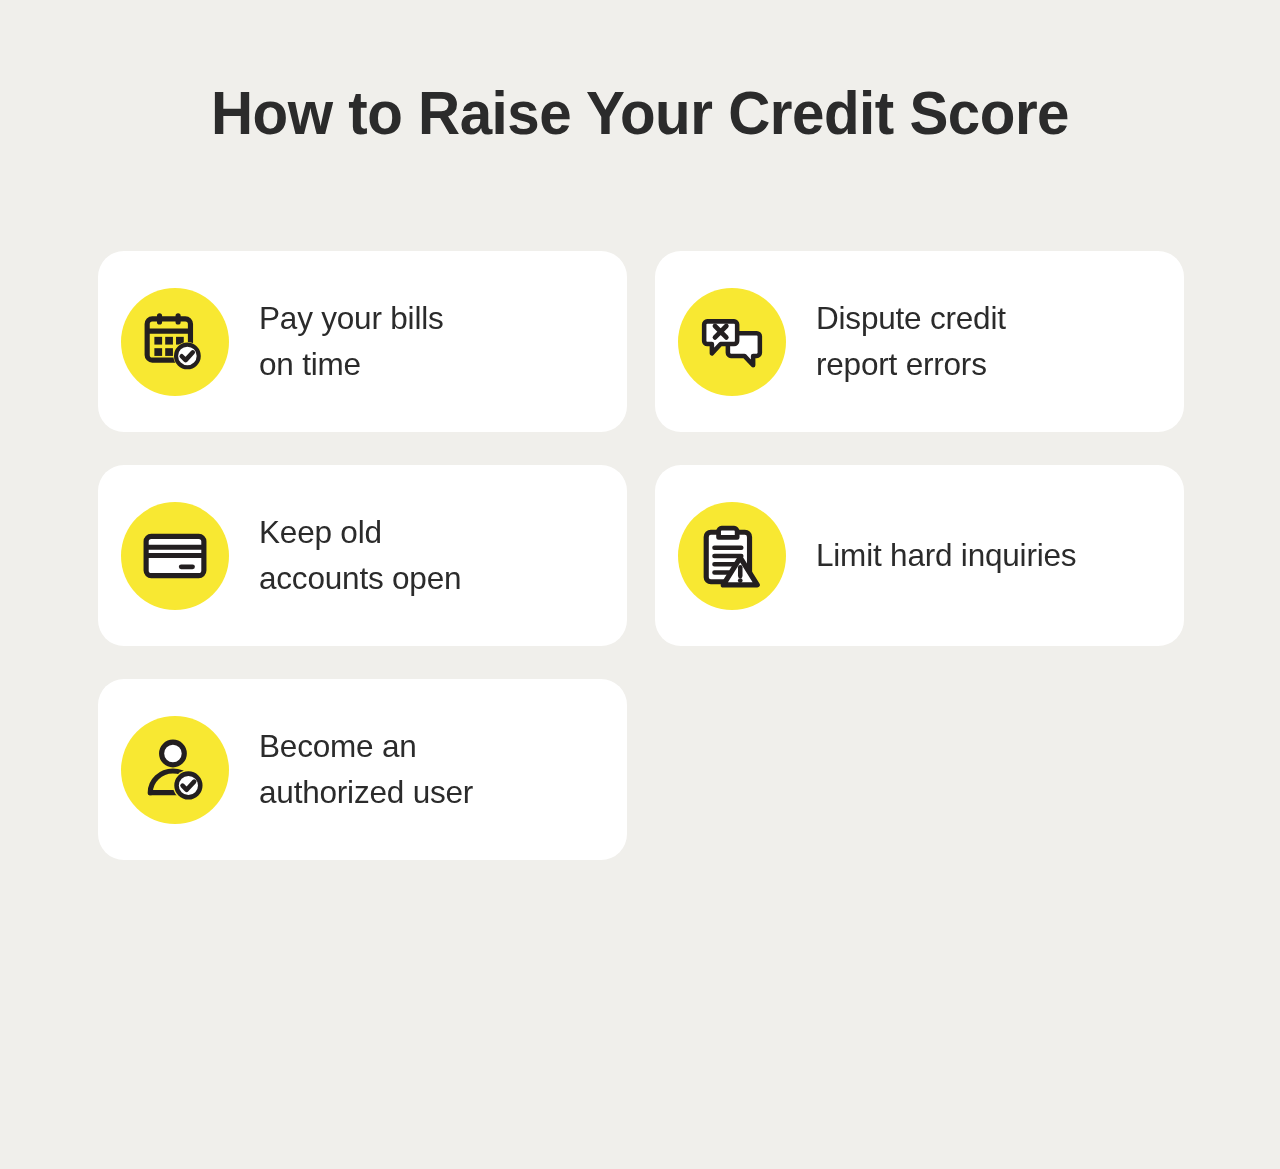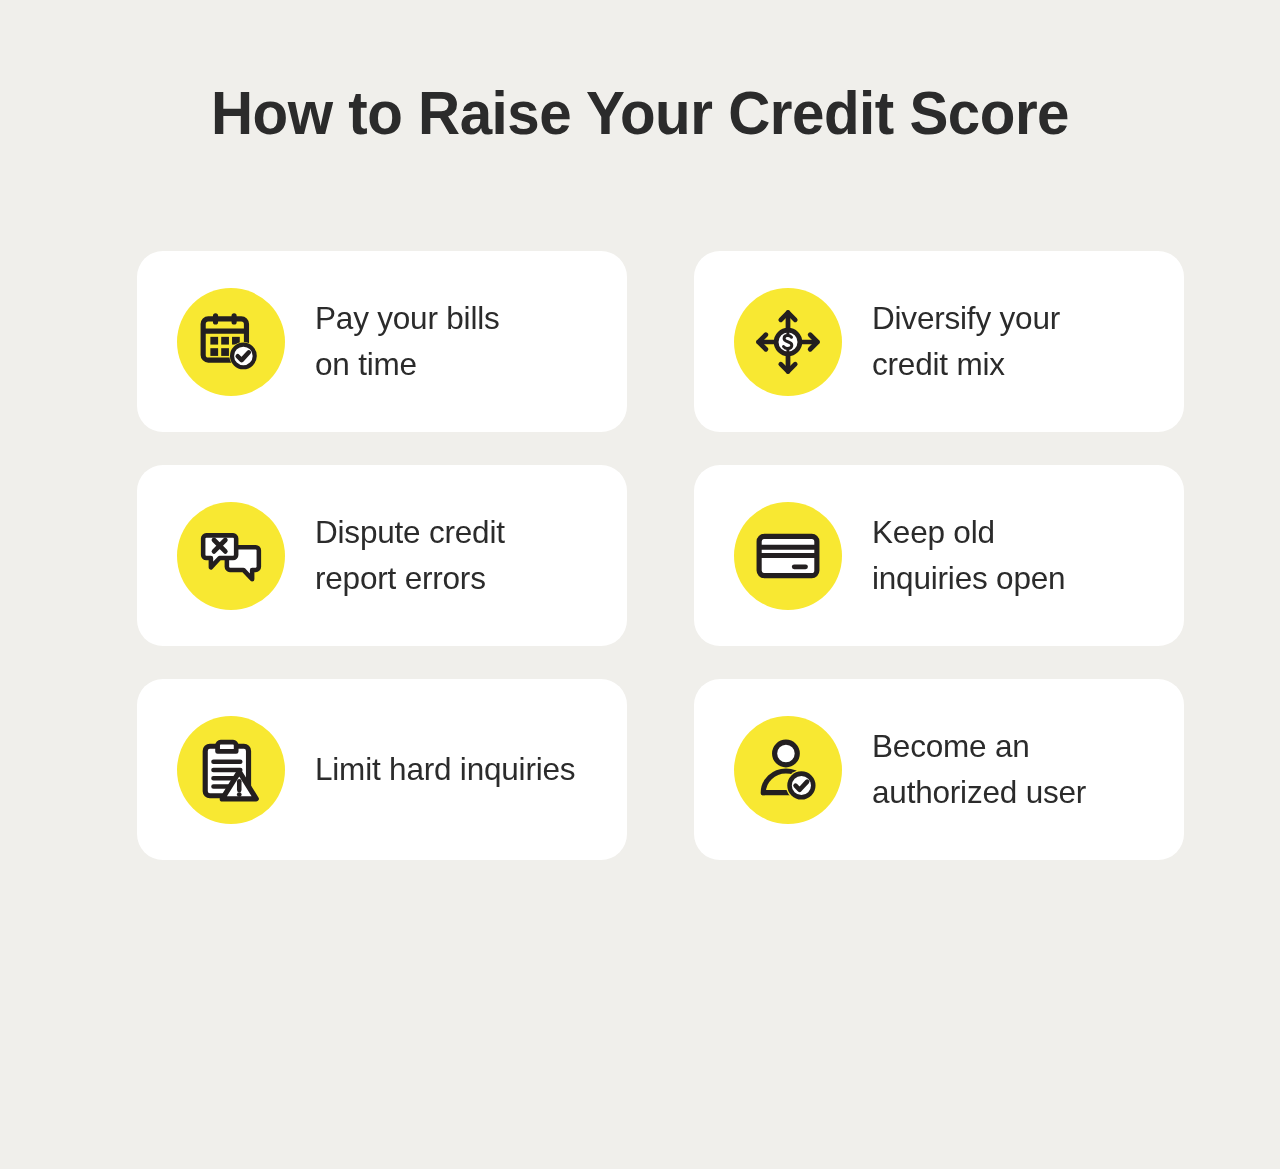--- a/index.html
+++ b/index.html
@@ -49,22 +49,21 @@
     grid-row-gap: 33px;
   }
 
   .card {
     background: #FFFFFF;
     border-radius: 26px;
     height: 181px;
     display: flex;
     align-items: center;
     box-sizing: border-box;
-    padding-left: 40px;
-    margin-left: 39px;
+    padding-left: 23px;
   }
 
   .icon-badge {
     width: 108px;
     height: 108px;
     min-width: 108px;
     border-radius: 50%;
     background: #F8E832;
     display: flex;
     align-items: center;
@@ -110,36 +109,20 @@
           <rect x="22.5" y="38" width="7.5" height="7.5" fill="#231F20"></rect>
           <circle cx="44" cy="45.5" r="13.5" fill="#F8E832"></circle>
           <circle cx="44" cy="45.5" r="11" fill="#FFFFFF" stroke="#231F20" stroke-width="4"></circle>
           <path d="M38.5 45.8l3.8 3.8 7-7.6" stroke="#231F20" stroke-width="4.4" stroke-linecap="round" stroke-linejoin="round"></path>
         </svg>
       </div>
       <div class="card-label">Pay your bills
 on time</div>
     </div>
 
-    <div class="card">
-      <div class="icon-badge">
-        <svg viewBox="0 0 64 64" fill="none" xmlns="http://www.w3.org/2000/svg">
-          <path d="M32 3.5v16.5M32 44v16.5M3.5 32h16.5M44 32h16.5" stroke="#231F20" stroke-width="4.6" stroke-linecap="round"></path>
-          <path d="M25 10.5L32 3.5l7 7" stroke="#231F20" stroke-width="4.6" stroke-linecap="round" stroke-linejoin="round"></path>
-          <path d="M25 53.5l7 7 7-7" stroke="#231F20" stroke-width="4.6" stroke-linecap="round" stroke-linejoin="round"></path>
-          <path d="M10.5 25l-7 7 7 7" stroke="#231F20" stroke-width="4.6" stroke-linecap="round" stroke-linejoin="round"></path>
-          <path d="M53.5 25l7 7-7 7" stroke="#231F20" stroke-width="4.6" stroke-linecap="round" stroke-linejoin="round"></path>
-          <circle cx="32" cy="32" r="11.5" fill="#FFFFFF" stroke="#231F20" stroke-width="4.6"></circle>
-          <path d="M35.4 27.4c-1-1.2-2.2-1.7-3.6-1.7-2.1 0-3.6 1.1-3.6 2.9 0 1.8 1.5 2.5 3.6 3.1 2.3.7 3.9 1.4 3.9 3.4 0 2-1.7 3.2-3.9 3.2-1.7 0-3.1-.6-4.1-1.9" stroke="#231F20" stroke-width="2.9" stroke-linecap="round" stroke-linejoin="round"></path>
-          <path d="M31.9 23.3v2.3M31.9 38.4v2.3" stroke="#231F20" stroke-width="2.9" stroke-linecap="round"></path>
-        </svg>
-      </div>
-      <div class="card-label">Diversify your
-credit mix</div>
-    </div>
 
     <div class="card">
       <div class="icon-badge">
         <svg viewBox="0 0 64 64" fill="none" xmlns="http://www.w3.org/2000/svg">
           <path d="M31 23.5h25a3 3 0 013 3v16a3 3 0 01-3 3h-3.5v9l-8.5-9H31a3 3 0 01-3-3v-16a3 3 0 013-3z" fill="#FFFFFF" stroke="#231F20" stroke-width="4.4" stroke-linejoin="round"></path>
           <path d="M8 12h26a3 3 0 013 3v16a3 3 0 01-3 3H21l-8.5 9v-9H8a3 3 0 01-3-3V15a3 3 0 013-3z" fill="#FFFFFF" stroke="#231F20" stroke-width="4.4" stroke-linejoin="round"></path>
           <path d="M15.5 16.5l11 11M26.5 16.5l-11 11" stroke="#231F20" stroke-width="4.6" stroke-linecap="round"></path>
         </svg>
       </div>
       <div class="card-label">Dispute credit
@@ -149,21 +132,21 @@
 
     <div class="card">
       <div class="icon-badge">
         <svg viewBox="0 0 64 64" fill="none" xmlns="http://www.w3.org/2000/svg">
           <rect x="4" y="13" width="56" height="38" rx="5" fill="#FFFFFF" stroke="#231F20" stroke-width="5"></rect>
           <path d="M4.5 23.5h55M4.5 31.5h55" stroke="#231F20" stroke-width="5"></path>
           <path d="M38 42.5h11" stroke="#231F20" stroke-width="4.6" stroke-linecap="round"></path>
         </svg>
       </div>
       <div class="card-label">Keep old
-inquiries open</div>
+accounts open</div>
     </div>
 
     <div class="card">
       <div class="icon-badge">
         <svg viewBox="0 0 64 64" fill="none" xmlns="http://www.w3.org/2000/svg">
           <rect x="7" y="9" width="42" height="48" rx="4.5" fill="#FFFFFF" stroke="#231F20" stroke-width="5"></rect>
           <path d="M22 5h12a3 3 0 013 3v6H19V8a3 3 0 013-3z" fill="#FFFFFF" stroke="#231F20" stroke-width="4.6" stroke-linejoin="round"></path>
           <path d="M15 24h26M15 32h26M15 40h20M15 48h14" stroke="#231F20" stroke-width="4.4" stroke-linecap="round"></path>
           <path d="M40 33.5l16.5 26.5h-33L40 33.5z" fill="#FFFFFF" stroke="#231F20" stroke-width="5" stroke-linejoin="round"></path>
           <path d="M40 43v8.5" stroke="#231F20" stroke-width="4.4" stroke-linecap="round"></path>

